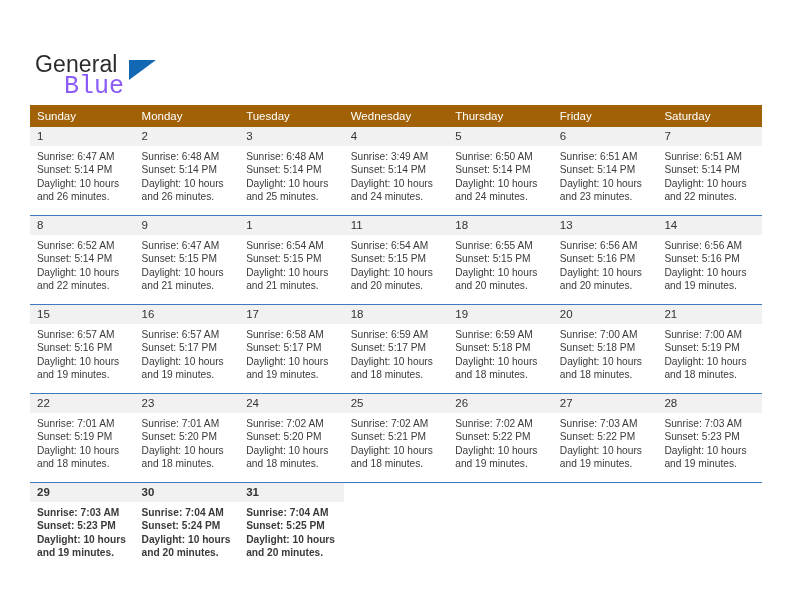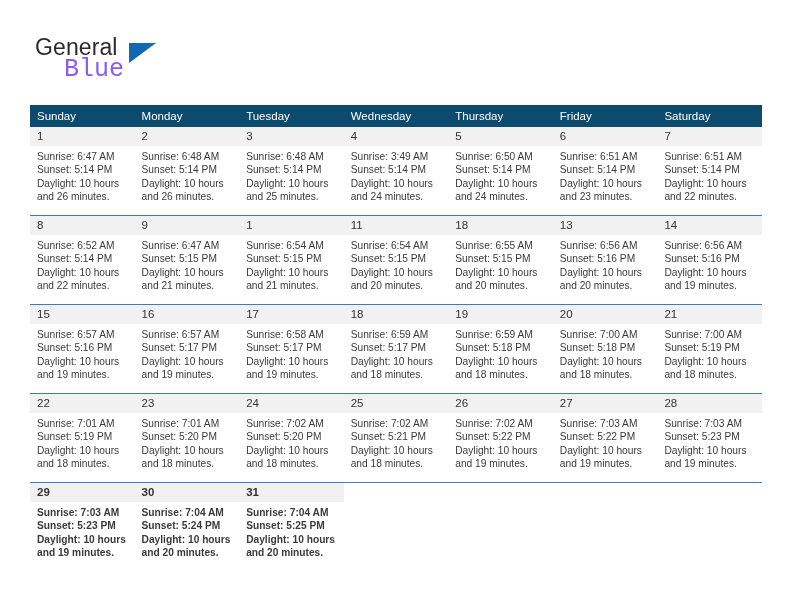--- a/index.html
+++ b/index.html
@@ -25,21 +25,21 @@
   .header {
     position: absolute;
     left: 0;
     top: 0;
     width: 792px;
     height: 102px;
   }
   .logo {
     position: absolute;
     left: 35px;
-    top: 36px;
+    top: 53px;
     width: 180px;
     height: 52px;
     line-height: 1;
   }
   .logo-general {
     position: absolute;
     left: 0;
     top: 0;
     font-size: 23px;
     color: #2b2b2b;
@@ -90,21 +90,21 @@
   
   .calendar {
     position: absolute;
     left: 30px;
     top: 105px;
     width: 732px;
     border-collapse: collapse;
     table-layout: fixed;
   }
   .calendar th {
-    background: #0c4a6e;
+    background: #a16207;
     color: #ffffff;
     font-size: 11.5px;
     font-weight: normal;
     text-align: left;
     padding: 5px 0 5px 7px;
     height: 19px;
     vertical-align: middle;
     box-sizing: border-box;
   }
   .week-row {

